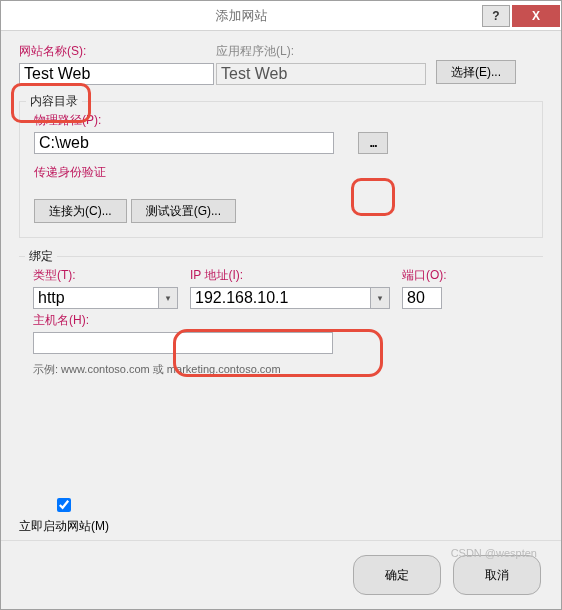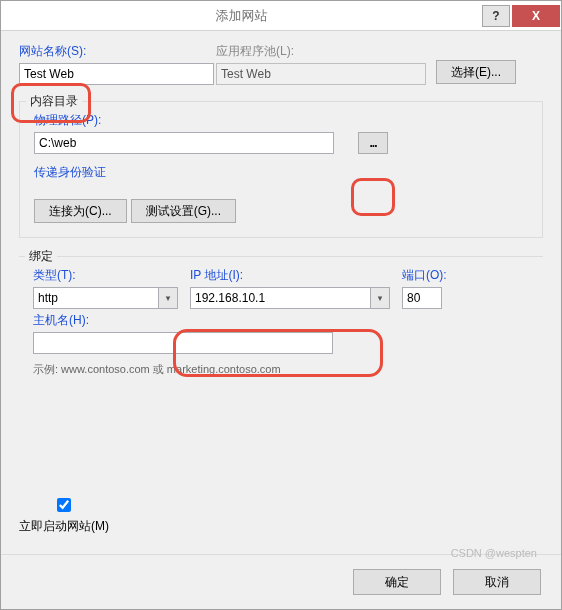--- a/index.html
+++ b/index.html
@@ -7,41 +7,41 @@
     .dialog { width: 562px; height: 610px; background: #f0f0f0; border: 1px solid #a0a0a0; display: flex; flex-direction: column; }
     .titlebar { background: #fff; height: 30px; display: flex; align-items: center; border-bottom: 1px solid #d4d4d4; }
     .titlebar-text { flex: 1; text-align: center; font-size: 13px; color: #737373; }
     .titlebar-help { width: 28px; height: 22px; background: #e5e5e5; border: 1px solid #a5a5a5; display: flex; align-items: center; justify-content: center; margin-right: 2px; font-weight: bold; color: #333; }
     .titlebar-close { width: 48px; height: 22px; background: #c75050; display: flex; align-items: center; justify-content: center; color: #fff; font-size: 14px; font-weight: bold; margin-right: 1px; }
     .content { flex: 1; padding: 12px 18px; position: relative; }
     .row { display: flex; align-items: flex-start; margin-bottom: 4px; }
     .col-left { width: 195px; }
     .col-mid { width: 210px; margin-left: 2px; }
     .col-right { margin-left: 10px; }
-    .label { color: #1d4ed8; margin-bottom: 3px; display: block; }
+    .label { color: #be185d; margin-bottom: 3px; display: block; }
     .label.disabled { color: #888; }
-    input[type="text"] { height: 22px; border: 1px solid #abadb3; padding: 0 4px; background: #fff; font-size: 12px; width: 100%; }
+    input[type="text"] { height: 22px; border: 1px solid #abadb3; padding: 0 4px; background: #fff; font-size: 16px; width: 100%; }
     input[type="text"].readonly { background: #f0f0f0; color: #555; border: 1px solid #c0c0c0; }
     .btn { height: 24px; background: #e1e1e1; border: 1px solid #acacac; padding: 0 14px; cursor: default; font-size: 12px; display: inline-flex; align-items: center; justify-content: center; min-width: 70px; text-align: center; }
     .fieldset { border: 1px solid #dcdcdc; padding: 10px 12px 14px 14px; margin-top: 12px; position: relative; }
     .legend { position: absolute; top: -9px; left: 6px; background: #f0f0f0; padding: 0 4px; color: #222; }
     .path-row { display: flex; align-items: center; gap: 24px; }
     .path-input { flex: 0 0 300px; }
     .browse-btn { width: 30px; height: 22px; background: #e1e1e1; border: 1px solid #acacac; display: flex; align-items: center; justify-content: center; font-weight: bold; letter-spacing: -1px; }
     .sub-section { margin-top: 10px; }
     .btn-row { display: flex; gap: 4px; margin-top: 18px; }
     .bind-row { display: flex; gap: 12px; align-items: flex-end; }
     .combo { display: flex; }
     .combo input { border-right: none; }
     .combo .dropdown-btn { width: 20px; height: 22px; border: 1px solid #abadb3; background: #e8e8e8; display: flex; align-items: center; justify-content: center; }
     .example { color: #666; margin-top: 8px; font-size: 11px; }
     .checkbox-row { position: absolute; bottom: 74px; left: 18px; display: flex; align-items: center; gap: 6px; flex-direction: column; }
     .checkbox-row input { width: 14px; height: 14px; }
     .footer { position: absolute; bottom: 0; left: 0; right: 0; padding: 14px 20px; background: #f0f0f0; border-top: 1px solid #dcdcdc; display: flex; justify-content: flex-end; gap: 12px; }
-    .footer .btn { min-width: 88px; height: 26px; }
+    .footer .btn { min-width: 88px; height: 40px; border-radius: 13px; }
     .hl-red { position: absolute; border: 3px solid #e74c3c; border-radius: 10px; pointer-events: none; }
     .hl1 { top: 52px; left: 10px; width: 80px; height: 40px; }
     .hl2 { top: 147px; left: 350px; width: 44px; height: 38px; }
     .hl3 { top: 298px; left: 172px; width: 210px; height: 48px; border-radius: 14px; }
     .watermark { position: absolute; right: 24px; bottom: 50px; color: #bbb; font-size: 11px; }
     .chev { font-size: 9px; color: #555; }
   </style>
 </head>
 <body>
 

